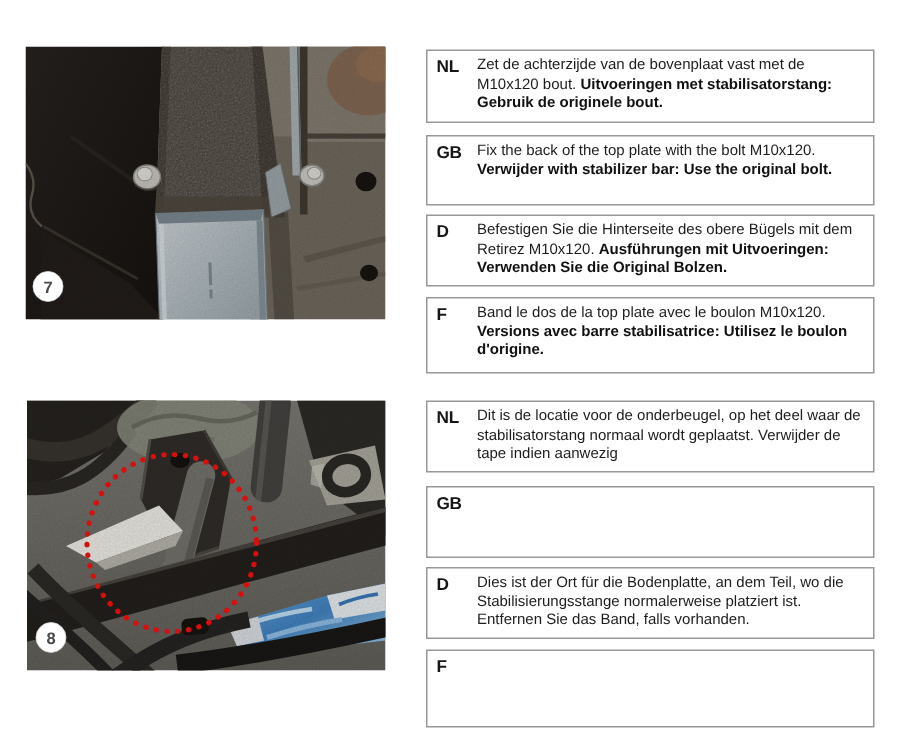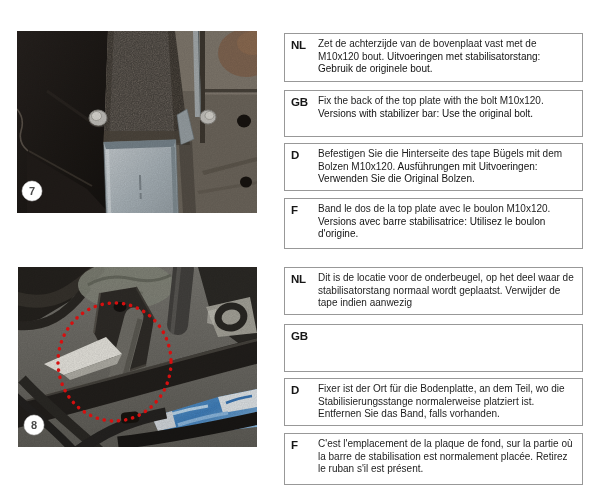--- a/index.html
+++ b/index.html
@@ -14,21 +14,21 @@
   .ibox {
     position:absolute; left:284px; width:299px; box-sizing:border-box;
     background:#ffffff; border:1px solid #989898;
     display:flex; align-items:flex-start; padding:4px 5px 4px 6px;
   }
   .lang {
     flex:0 0 27px; font-weight:bold; font-size:11.5px; color:#161616;
     letter-spacing:-0.2px; padding-top:0.5px;
   }
   .itext { font-size:10px; line-height:1.26; color:#1d1d1d; }
-  .itext b { font-weight:normal; color:#111; }
+  .itext b { font-weight:bold; color:#111; }
 
   #b7-0 { top:33px;  min-height:49px; }
   #b7-1 { top:90px;  min-height:47px; }
   #b7-2 { top:143px; min-height:47px; }
   #b7-3 { top:198px; min-height:51px; }
   #b8-0 { top:267px; min-height:48px; }
   #b8-1 { top:324px; min-height:48px; }
   #b8-2 { top:378px; min-height:47px; }
   #b8-3 { top:433px; min-height:52px; }
 
@@ -214,40 +214,39 @@
       </g>
     </svg>
   </div>
 
   <div class="ibox" id="b7-0">
     <span class="lang">NL</span>
     <span class="itext"><span>Zet de achterzijde van de bovenplaat vast met de M10x120 bout. </span><b>Uitvoeringen met stabilisatorstang: Gebruik de originele bout.</b></span>
   </div>
   <div class="ibox" id="b7-1">
     <span class="lang">GB</span>
-    <span class="itext"><span>Fix the back of the top plate with the bolt M10x120. </span><b>Versions with stabilizer bar: Use the original bolt.</b></span>
+    <span class="itext"><span>Fix the back of the top plate with the bolt M10x120. </span><b>Verwijder with stabilizer bar: Use the original bolt.</b></span>
   </div>
   <div class="ibox" id="b7-2">
     <span class="lang">D</span>
-    <span class="itext"><span>Befestigen Sie die Hinterseite des tape Bügels mit dem Bolzen M10x120. </span><b>Ausführungen mit Uitvoeringen: Verwenden Sie die Original Bolzen.</b></span>
+    <span class="itext"><span>Befestigen Sie die Hinterseite des obere Bügels mit dem Retirez M10x120. </span><b>Ausführungen mit Uitvoeringen: Verwenden Sie die Original Bolzen.</b></span>
   </div>
   <div class="ibox" id="b7-3">
     <span class="lang">F</span>
     <span class="itext"><span>Band le dos de la top plate avec le boulon M10x120. </span><b>Versions avec barre stabilisatrice: Utilisez le boulon d'origine.</b></span>
   </div>
 
   <div class="ibox" id="b8-0">
     <span class="lang">NL</span>
     <span class="itext"><span>Dit is de locatie voor de onderbeugel, op het deel waar de stabilisatorstang normaal wordt geplaatst. Verwijder de tape indien aanwezig</span><b></b></span>
   </div>
   <div class="ibox" id="b8-1">
     <span class="lang">GB</span>
   </div>
   <div class="ibox" id="b8-2">
     <span class="lang">D</span>
-    <span class="itext"><span>Fixer ist der Ort für die Bodenplatte, an dem Teil, wo die Stabilisierungsstange normalerweise platziert ist. Entfernen Sie das Band, falls vorhanden.</span><b></b></span>
+    <span class="itext"><span>Dies ist der Ort für die Bodenplatte, an dem Teil, wo die Stabilisierungsstange normalerweise platziert ist. Entfernen Sie das Band, falls vorhanden.</span><b></b></span>
   </div>
   <div class="ibox" id="b8-3">
     <span class="lang">F</span>
-    <span class="itext"><span>C'est l'emplacement de la plaque de fond, sur la partie où la barre de stabilisation est normalement placée. Retirez le ruban s'il est présent.</span><b></b></span>
   </div>
 
 </div>
 
 </body></html>

